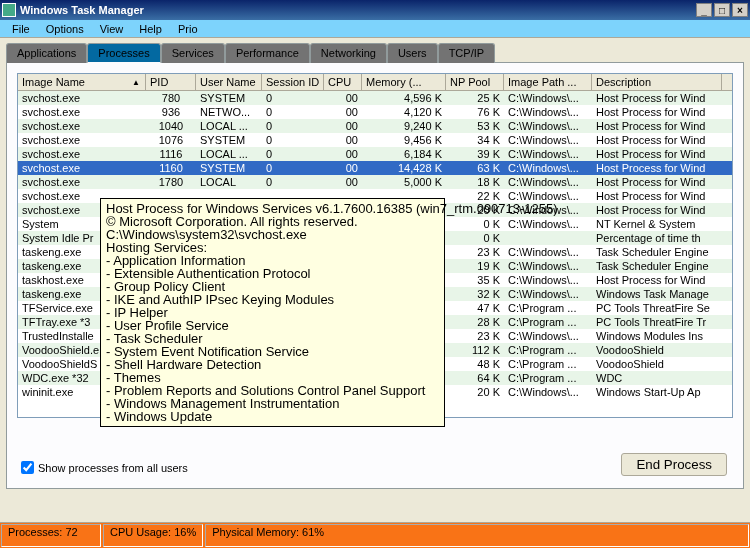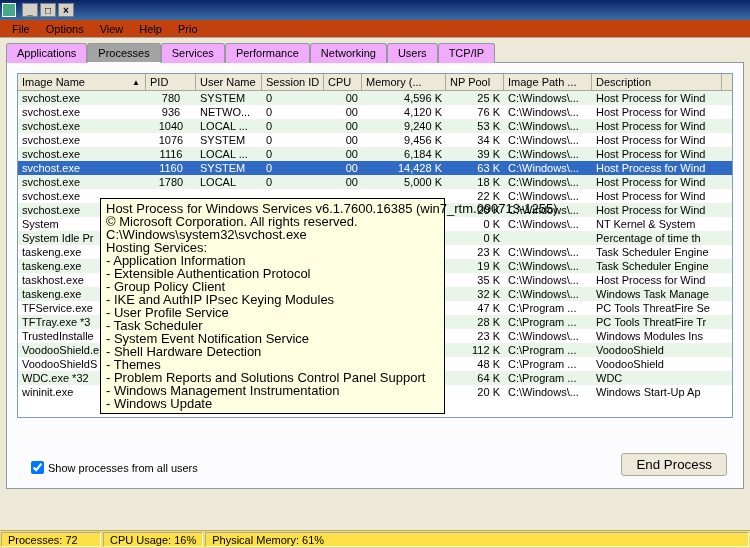--- a/index.html
+++ b/index.html
@@ -17,50 +17,51 @@
   color: #fff;
   height: 20px;
   display: flex;
   align-items: center;
   padding: 0 2px;
   font-weight: bold;
 }
 .titlebar .icon { width:14px; height:14px; background:#4a8; margin-right:4px; border:1px solid #fff;}
 .titlebar .title { flex:1; }
 .win-btn { width:16px; height:14px; background:#d4d0c8; border:1px solid #808080; margin-left:2px; display:flex; align-items:center; justify-content:center; color:#000; font-size:10px; font-family:Arial; font-weight:bold;}
-.menubar { background:#c2410c; height:18px; display:flex; align-items:center; padding:0 4px; border-bottom:1px solid #aca899;}
+.menubar { background:#7dd3fc; height:18px; display:flex; align-items:center; padding:0 4px; border-bottom:1px solid #aca899;}
 .menubar span { padding:2px 8px; cursor:default; }
 .tabwrap { padding:4px 6px 0 6px; }
 .tabs { display:flex; border-bottom:1px solid #919b9c; }
-.tab { padding:3px 10px; border:1px solid #919b9c; border-bottom:none; background:#f0abfc; margin-right:0; border-radius:3px 3px 0 0; position:relative; top:1px;}
-.tab.active { background:#a3a3a3; border-bottom:1px solid #fcfcfe; z-index:2;}
+.tab { padding:3px 10px; border:1px solid #919b9c; border-bottom:none; background:#737373; margin-right:0; border-radius:3px 3px 0 0; position:relative; top:1px;}
+.tab.active { background:#0369a1; border-bottom:1px solid #fcfcfe; z-index:2;}
 .tabcontent { background:#fcfcfe; border:1px solid #919b9c; border-top:none; padding:10px; height:426px; position:relative;}
 .listview { border:1px solid #7f9db9; background:#fff; height:345px; overflow:hidden; position:relative;}
 .lv-header { display:flex; background:#ece9d8; height:17px; border-bottom:1px solid #aca899; flex-shrink:0;}
 .lv-header .col { border-right:1px solid #aca899; padding:1px 4px; overflow:hidden; white-space:nowrap; display:flex; align-items:center;}
 .lv-header .col .sort { margin-left:3px; font-size:8px;}
 .lv-body { overflow-y:scroll; height:326px;}
 .row { display:flex; height:14px; line-height:14px; white-space:nowrap;}
 .row.even { background:#e8f5e8; }
 .row.selected { background:#316ac5; color:#fff; }
 .row .cell { padding:0 4px; overflow:hidden; text-overflow:clip;}
 .c-img{width:128px;gap:44px;} .c-pid{width:50px; text-align:center;} .c-user{width:66px;} .c-sess{width:62px;} .c-cpu{width:38px; text-align:right;} .c-mem{width:84px; text-align:right;} .c-np{width:58px; text-align:right;} .c-path{width:88px;} .c-desc{width:130px;}
-.checkbox-row{ position:absolute; left:24px; bottom:14px; display:flex; align-items:center;}
+.checkbox-row{ position:absolute; left:14px; bottom:14px; display:flex; align-items:center;}
 .checkbox-row input{margin-right:4px;}
 .endbtn{ position:absolute; right:16px; bottom:12px; padding:3px 14px; background:#ece9d8; border:1px solid #aca899; border-radius:3px;}
-.statusbar{ position:absolute; bottom:0; left:0; right:0; height:18px; background:#fde047; border-top:1px solid #aca899; display:flex;}
+.statusbar{ position:absolute; bottom:0; left:0; right:0; height:26px; background:#f97316; border-top:1px solid #aca899; display:flex;}
 .statusbar .pane{ border:1px inset #fff; padding:1px 6px; margin:1px; min-width:100px;}
 .tooltip{ position:absolute; left:100px; top:198px; width:345px; background:#ffffe1; border:1px solid #000; padding:3px 5px; font-size:13px; line-height:13px; z-index:100;}
 .tooltip .hline{ white-space:nowrap;}
 </style>
 </head>
 <body>
 
 <div class="titlebar">
   <span class="icon"></span>
+  <span class="title">Windows Task Manager</span>
   <span class="win-btn">_</span>
   <span class="win-btn">□</span>
   <span class="win-btn">×</span>
 </div>
 
 <div class="menubar">
   <span>File</span>
   <span>Options</span>
   <span>View</span>
   <span>Help</span>
@@ -356,20 +357,21 @@
 
 <div class="tooltip" id="tooltip">
     <div class="hline">Host Process for Windows Services v6.1.7600.16385 (win7_rtm.090713-1255)</div>
     <div class="hline">© Microsoft Corporation. All rights reserved.</div>
     <div class="hline">C:\Windows\system32\svchost.exe</div>
     <div class="hline">Hosting Services:</div>
     <div class="hline"> - Application Information</div>
     <div class="hline"> - Extensible Authentication Protocol</div>
     <div class="hline"> - Group Policy Client</div>
     <div class="hline"> - IKE and AuthIP IPsec Keying Modules</div>
+    <div class="hline"> - IP Helper</div>
     <div class="hline"> - User Profile Service</div>
     <div class="hline"> - Task Scheduler</div>
     <div class="hline"> - System Event Notification Service</div>
     <div class="hline"> - Shell Hardware Detection</div>
     <div class="hline"> - Themes</div>
     <div class="hline"> - Problem Reports and Solutions Control Panel Support</div>
     <div class="hline"> - Windows Management Instrumentation</div>
     <div class="hline"> - Windows Update</div>
   </div>
 

